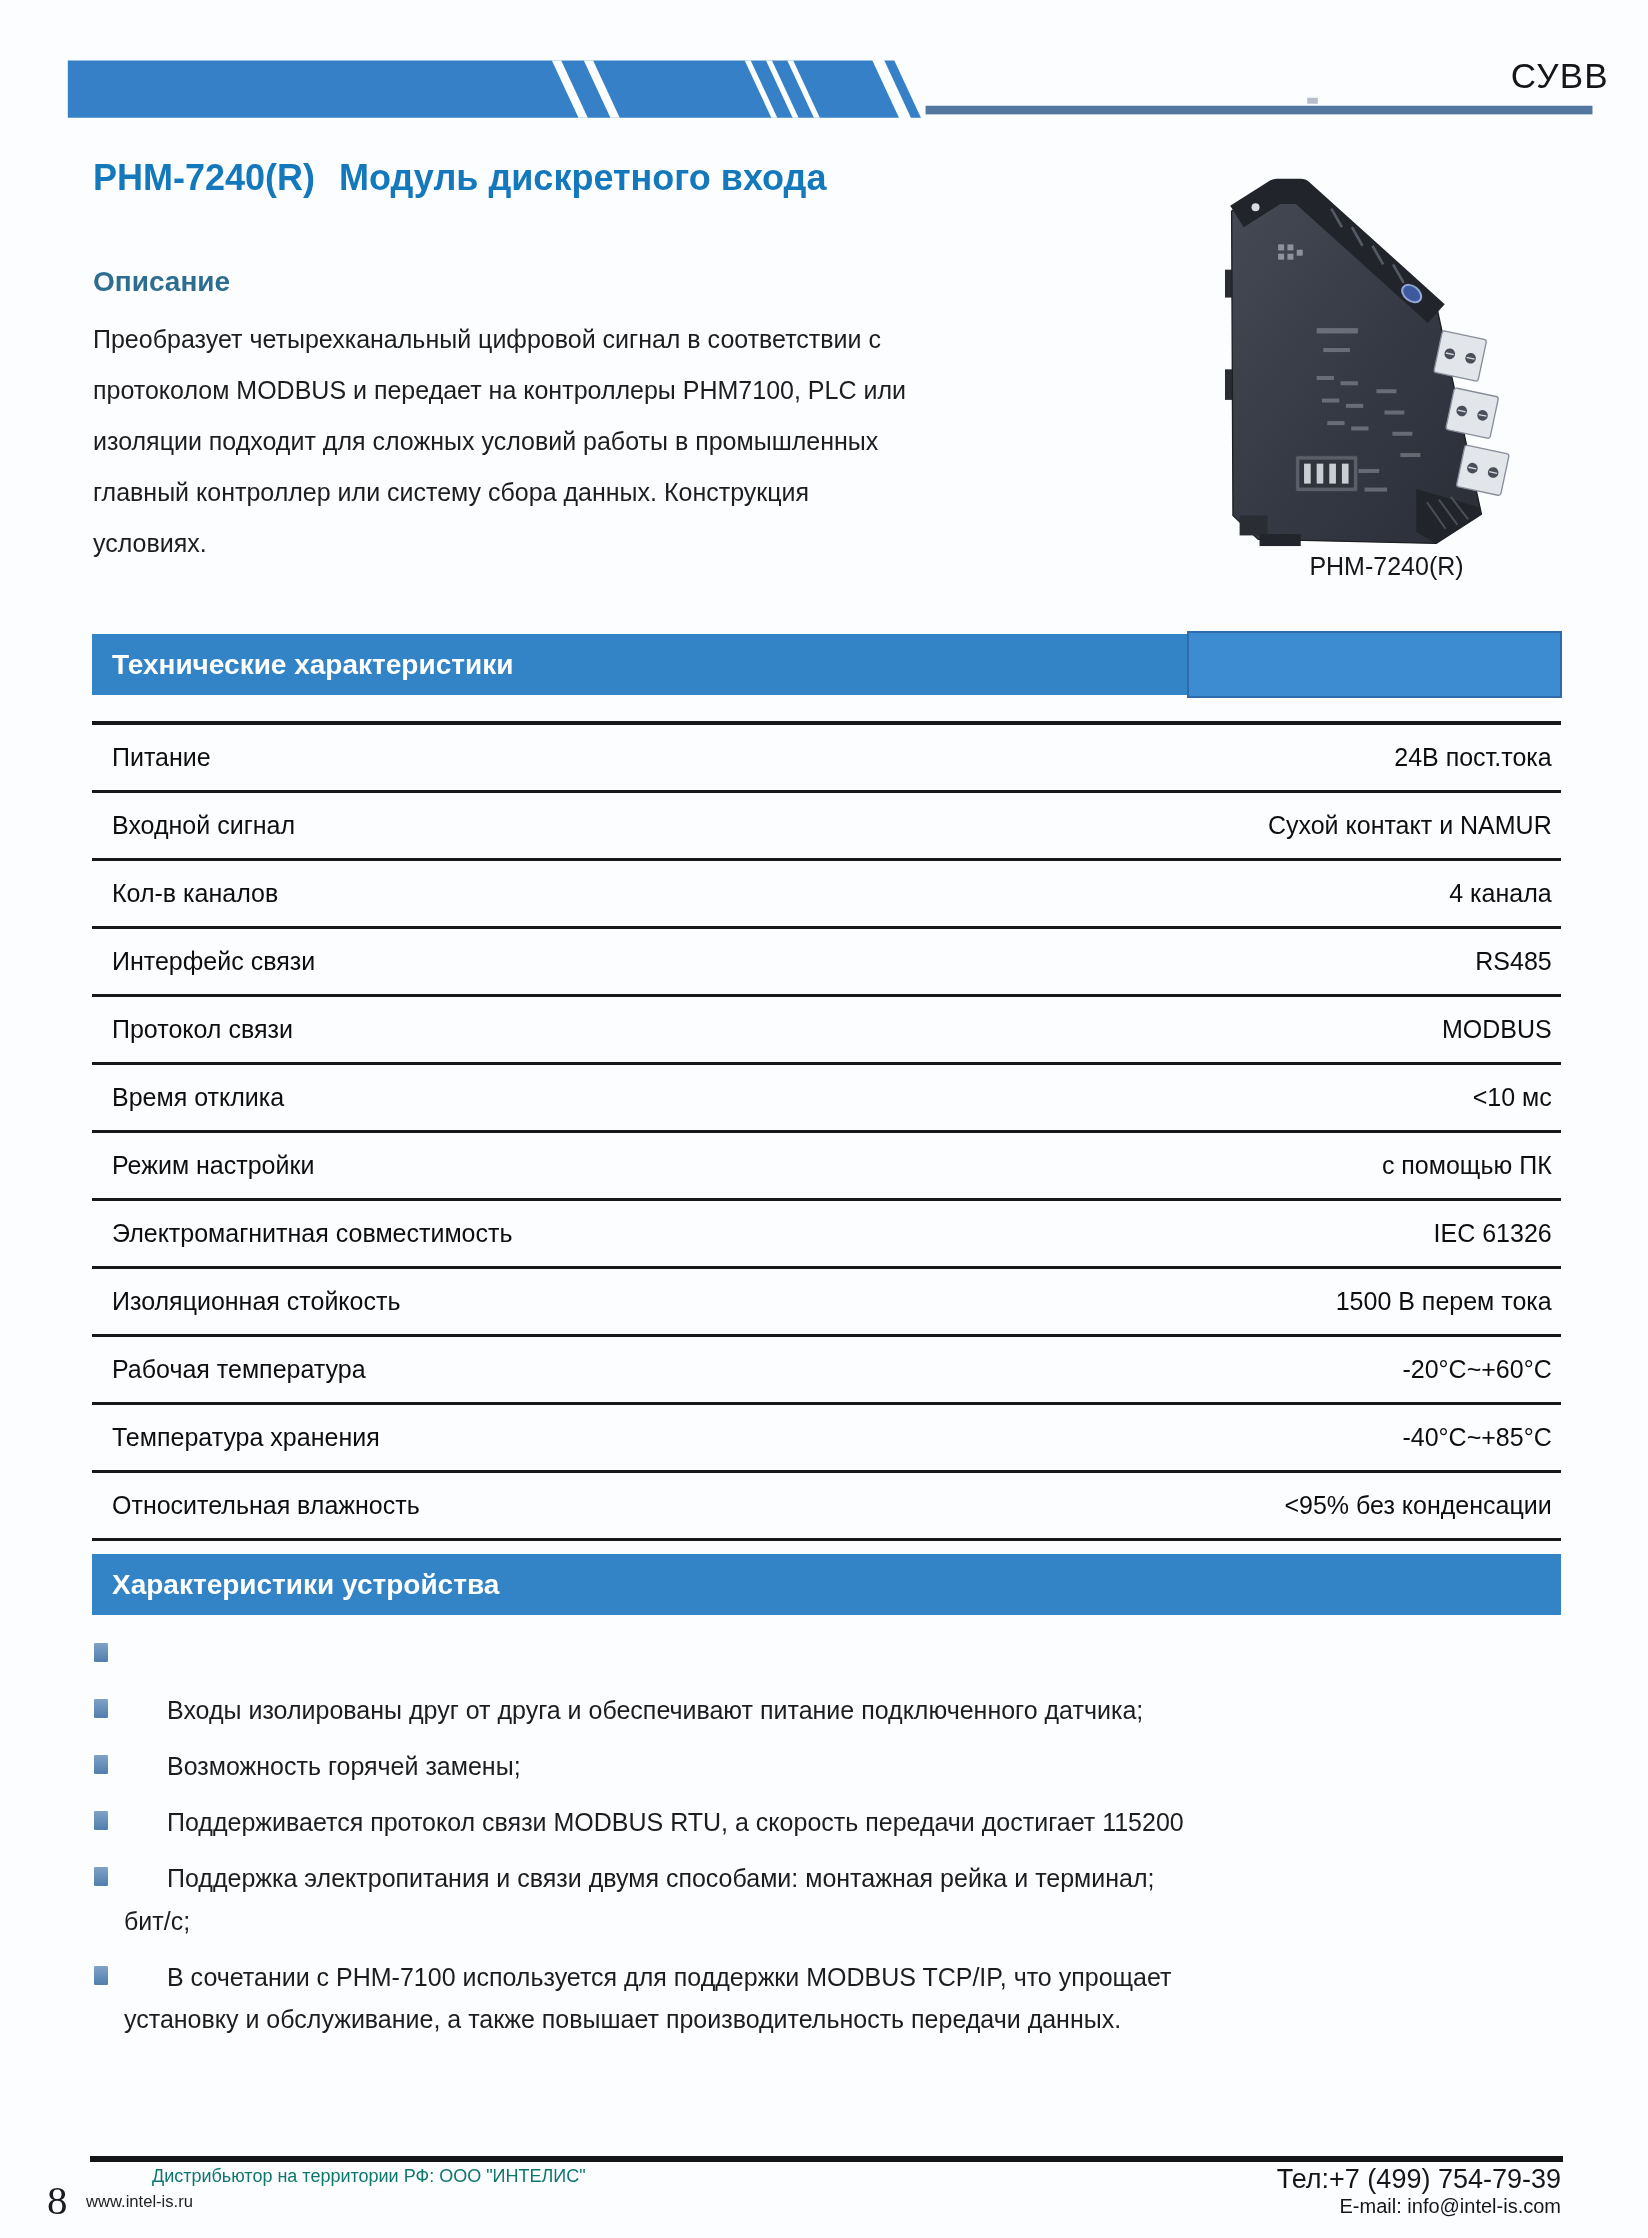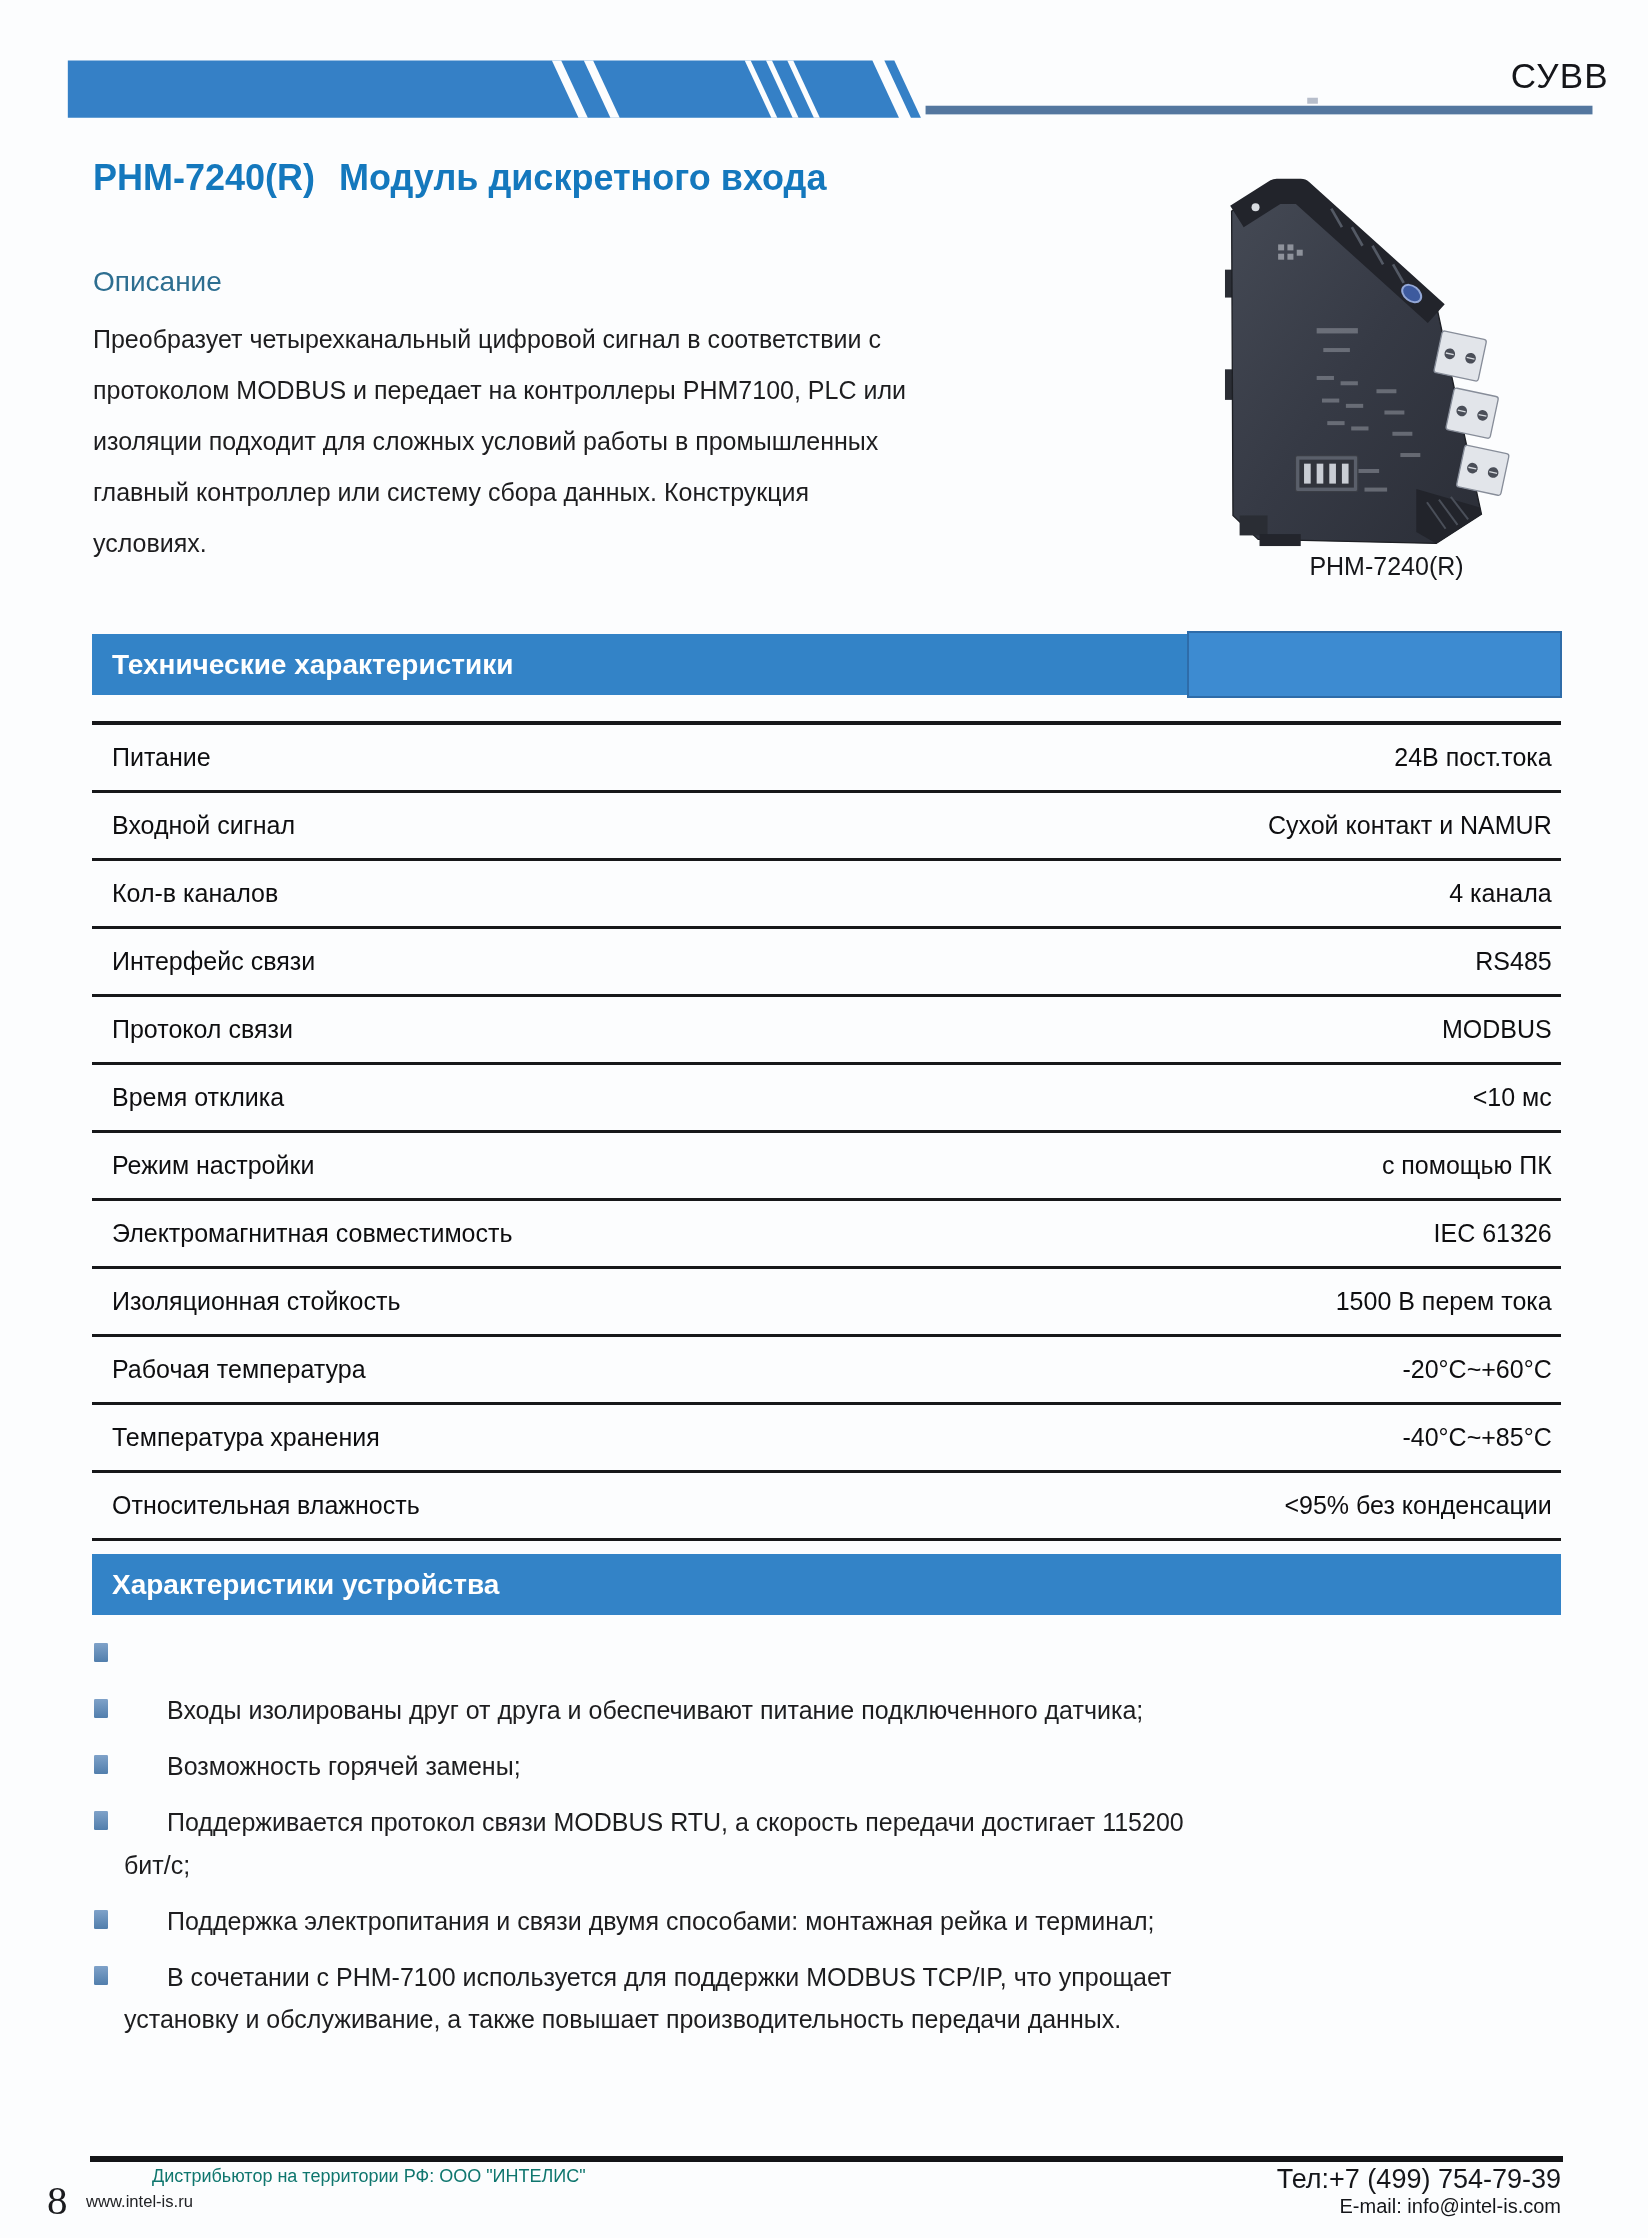--- a/index.html
+++ b/index.html
@@ -26,21 +26,21 @@
   .title-row .model{
     font-size:36px;font-weight:bold;color:#1478bd;
   }
   .title-row .name{
     font-size:36px;font-weight:bold;color:#1478bd;margin-left:24px;
   }
 
   
   .desc-heading{
     left:93px;top:266px;
-    font-size:28px;font-weight:normal;color:#2d6e90;
+    font-size:28px;font-weight:bold;color:#2d6e90;
   }
   .desc-block{left:93px;top:314px;width:1130px;}
   .desc-line{
     font-size:25px;line-height:51px;color:#1d1d1f;white-space:nowrap;
   }
 
   
   #product-svg{left:1217px;top:170px;}
   .product-caption{
     left:1267px;top:552px;width:239px;
@@ -324,26 +324,26 @@
     <span class="feature-text">Входы изолированы друг от друга и обеспечивают питание подключенного датчика;</span>
   </div>
   <div class="feature-row">
     <span class="bullet-square"></span>
     <span class="feature-text">Возможность горячей замены;</span>
   </div>
   <div class="feature-row">
     <span class="bullet-square"></span>
     <span class="feature-text">Поддерживается протокол связи MODBUS RTU, а скорость передачи достигает 115200</span>
   </div>
+  <div class="feature-row">
+    <span class="bullet-square"></span>
+    <span class="feature-text">Поддержка электропитания и связи двумя способами: монтажная рейка  и терминал;</span>
+  </div>
   <div class="feature-row cont">
     <span class="feature-text">бит/с;</span>
-  </div>
-  <div class="feature-row">
-    <span class="bullet-square"></span>
-    <span class="feature-text">Поддержка электропитания и связи двумя способами: монтажная рейка  и терминал;</span>
   </div>
   <div class="feature-row">
     <span class="bullet-square"></span>
     <span class="feature-text">В сочетании с PHM-7100 используется для поддержки MODBUS TCP/IP, что упрощает</span>
   </div>
   <div class="feature-row cont">
     <span class="feature-text">установку и обслуживание, а также повышает производительность передачи данных.</span>
   </div>
 </div>
 

